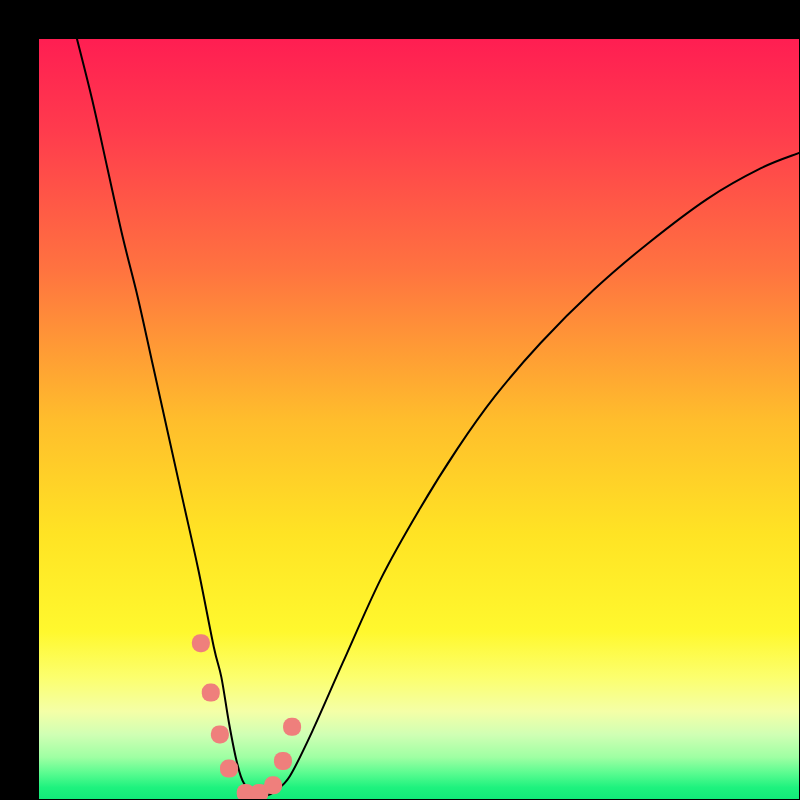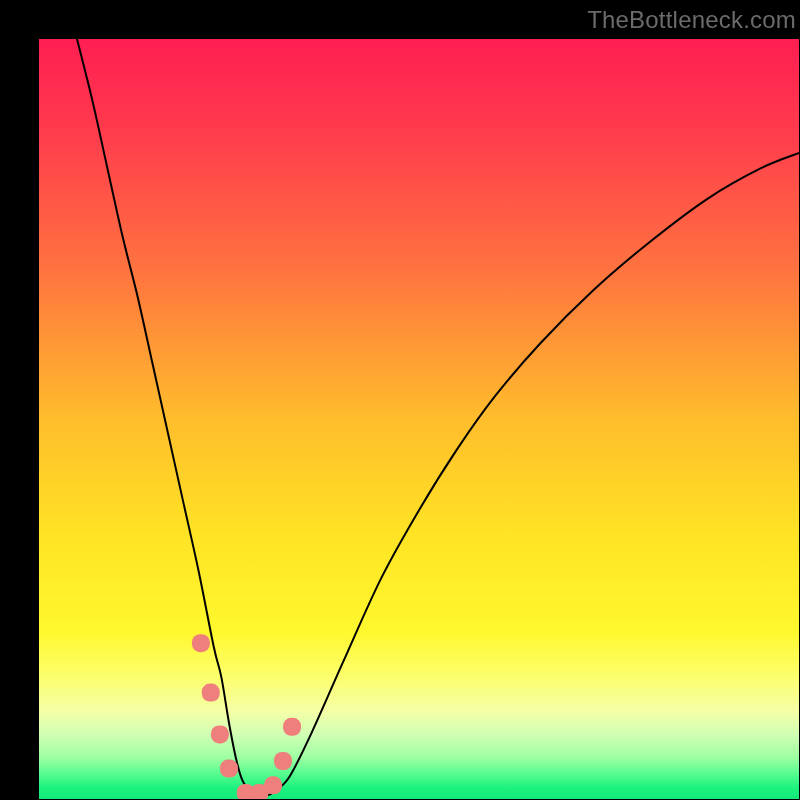--- a/index.html
+++ b/index.html
@@ -89,15 +89,14 @@
           <rect x="197.72000000000003" y="744.92" width="18" height="18" rx="8.1" ry="8.1" fill="#ef7f7c"></rect>
           <rect x="211.39999999999998" y="744.92" width="18" height="18" rx="8.1" ry="8.1" fill="#ef7f7c"></rect>
           <rect x="225.07999999999998" y="737.32" width="18" height="18" rx="8.1" ry="8.1" fill="#ef7f7c"></rect>
           <rect x="234.96" y="713" width="18" height="18" rx="8.1" ry="8.1" fill="#ef7f7c"></rect>
           <rect x="244.07999999999998" y="678.8" width="18" height="18" rx="8.1" ry="8.1" fill="#ef7f7c"></rect>
         </g>
     </svg>
 
   </div>
 
-  <div class="watermark">TheBottleneck.com</div>
 
 </div>
 
 </body></html>

